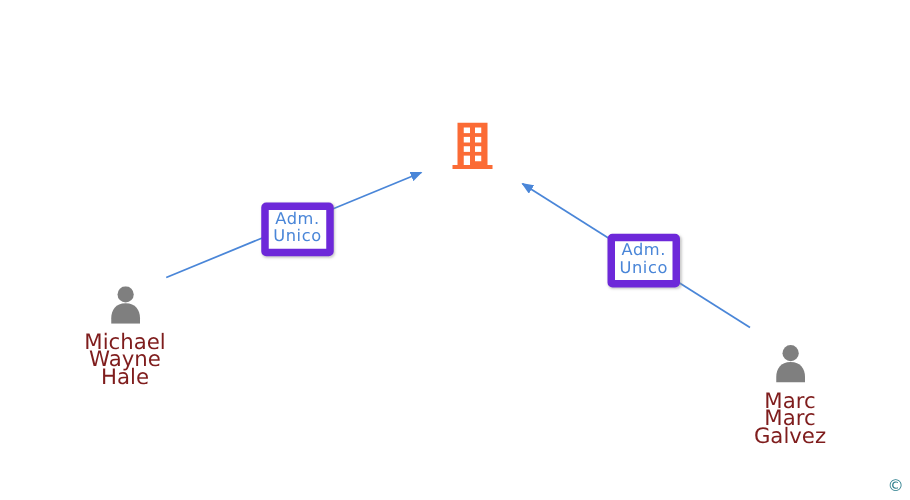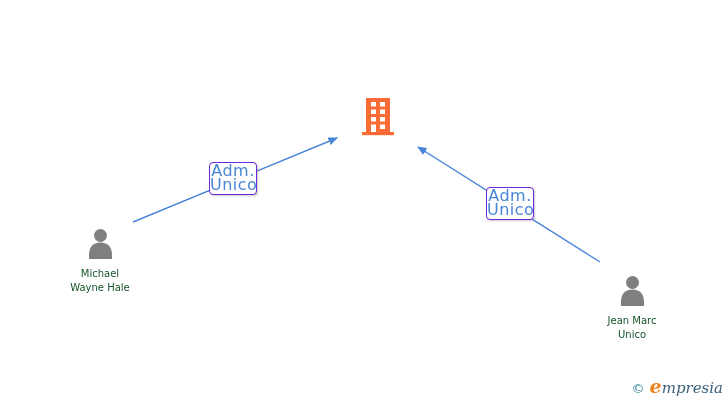--- a/index.html
+++ b/index.html
@@ -33,43 +33,43 @@
   }
   .building-wrap {
     position: absolute;
     left: 360px; top: 98px;
     width: 36px; height: 38px;
   }
   .edge-label {
     position: absolute;
     width: 46px;
     background: #ffffff;
-    border: 1px solid #6d28d9;
+    border: 6px solid #6d28d9;
     border-radius: 4px;
     box-shadow: 1px 1px 2px rgba(140,140,140,0.45);
     color: #4a86d8;
-    font-size: 16px;
+    font-size: 13px;
     line-height: 14px;
     text-align: center;
     padding: 1px 0 2px 0;
     letter-spacing: 0.5px;
   }
   .edge-label.left  { left: 209px; top: 162px; }
   .edge-label.right { left: 486px; top: 187px; }
   .person {
     position: absolute;
     width: 72px;
     text-align: center;
   }
   .person .icon { display: inline-block; }
   .person .name {
     margin-top: 4px;
-    font-size: 10px;
+    font-size: 17px;
     line-height: 14px;
-    color: #14532d;
+    color: #7f1d1d;
   }
   .person.michael { left: 64px;  top: 229px; }
   .person.jean    { left: 596px; top: 276px; }
   .footer-logo {
     position: absolute;
     right: 5px; bottom: 3px;
     display: flex;
     align-items: baseline;
     gap: 5px;
     font-family: "DejaVu Serif", "Liberation Serif", serif;
@@ -131,21 +131,20 @@
       <path d="M13.5 13.5 c-8 0 -11.5 5.5 -11.5 12 V30 h23 v-4.5 c0 -6.5 -3.5 -12 -11.5 -12 z" fill="#7f7f7f"></path>
     </svg>
     <div class="name">Michael Wayne Hale</div>
   </div>
 
   <div class="person jean">
     <svg class="icon" width="27" height="30" viewBox="0 0 27 30">
       <circle cx="13.5" cy="6.5" r="6.5" fill="#7f7f7f"></circle>
       <path d="M13.5 13.5 c-8 0 -11.5 5.5 -11.5 12 V30 h23 v-4.5 c0 -6.5 -3.5 -12 -11.5 -12 z" fill="#7f7f7f"></path>
     </svg>
-    <div class="name">Jean Marc Unico</div>
+    <div class="name">Marc Marc Galvez</div>
   </div>
 
   <div class="footer-logo">
     <span class="copy">©</span>
-    <span class="brand"><span class="first">e</span><span class="rest">mpresia</span></span>
   </div>
 
 </div>
 
 </body></html>

